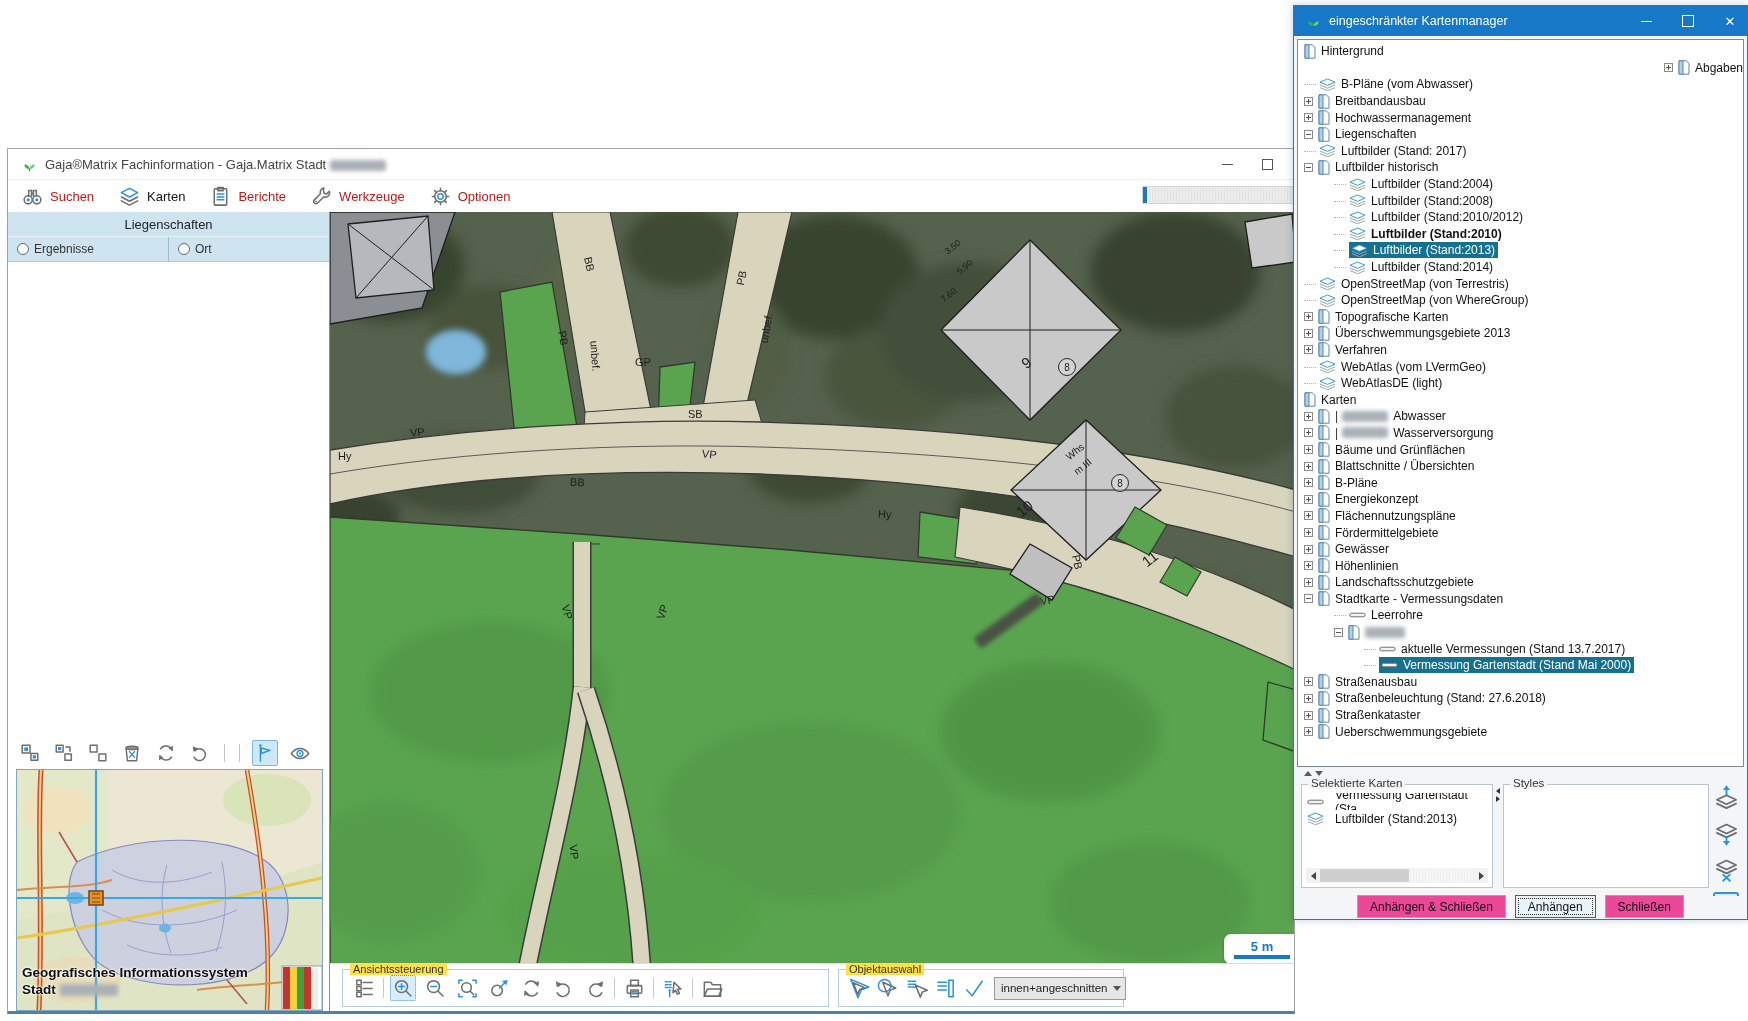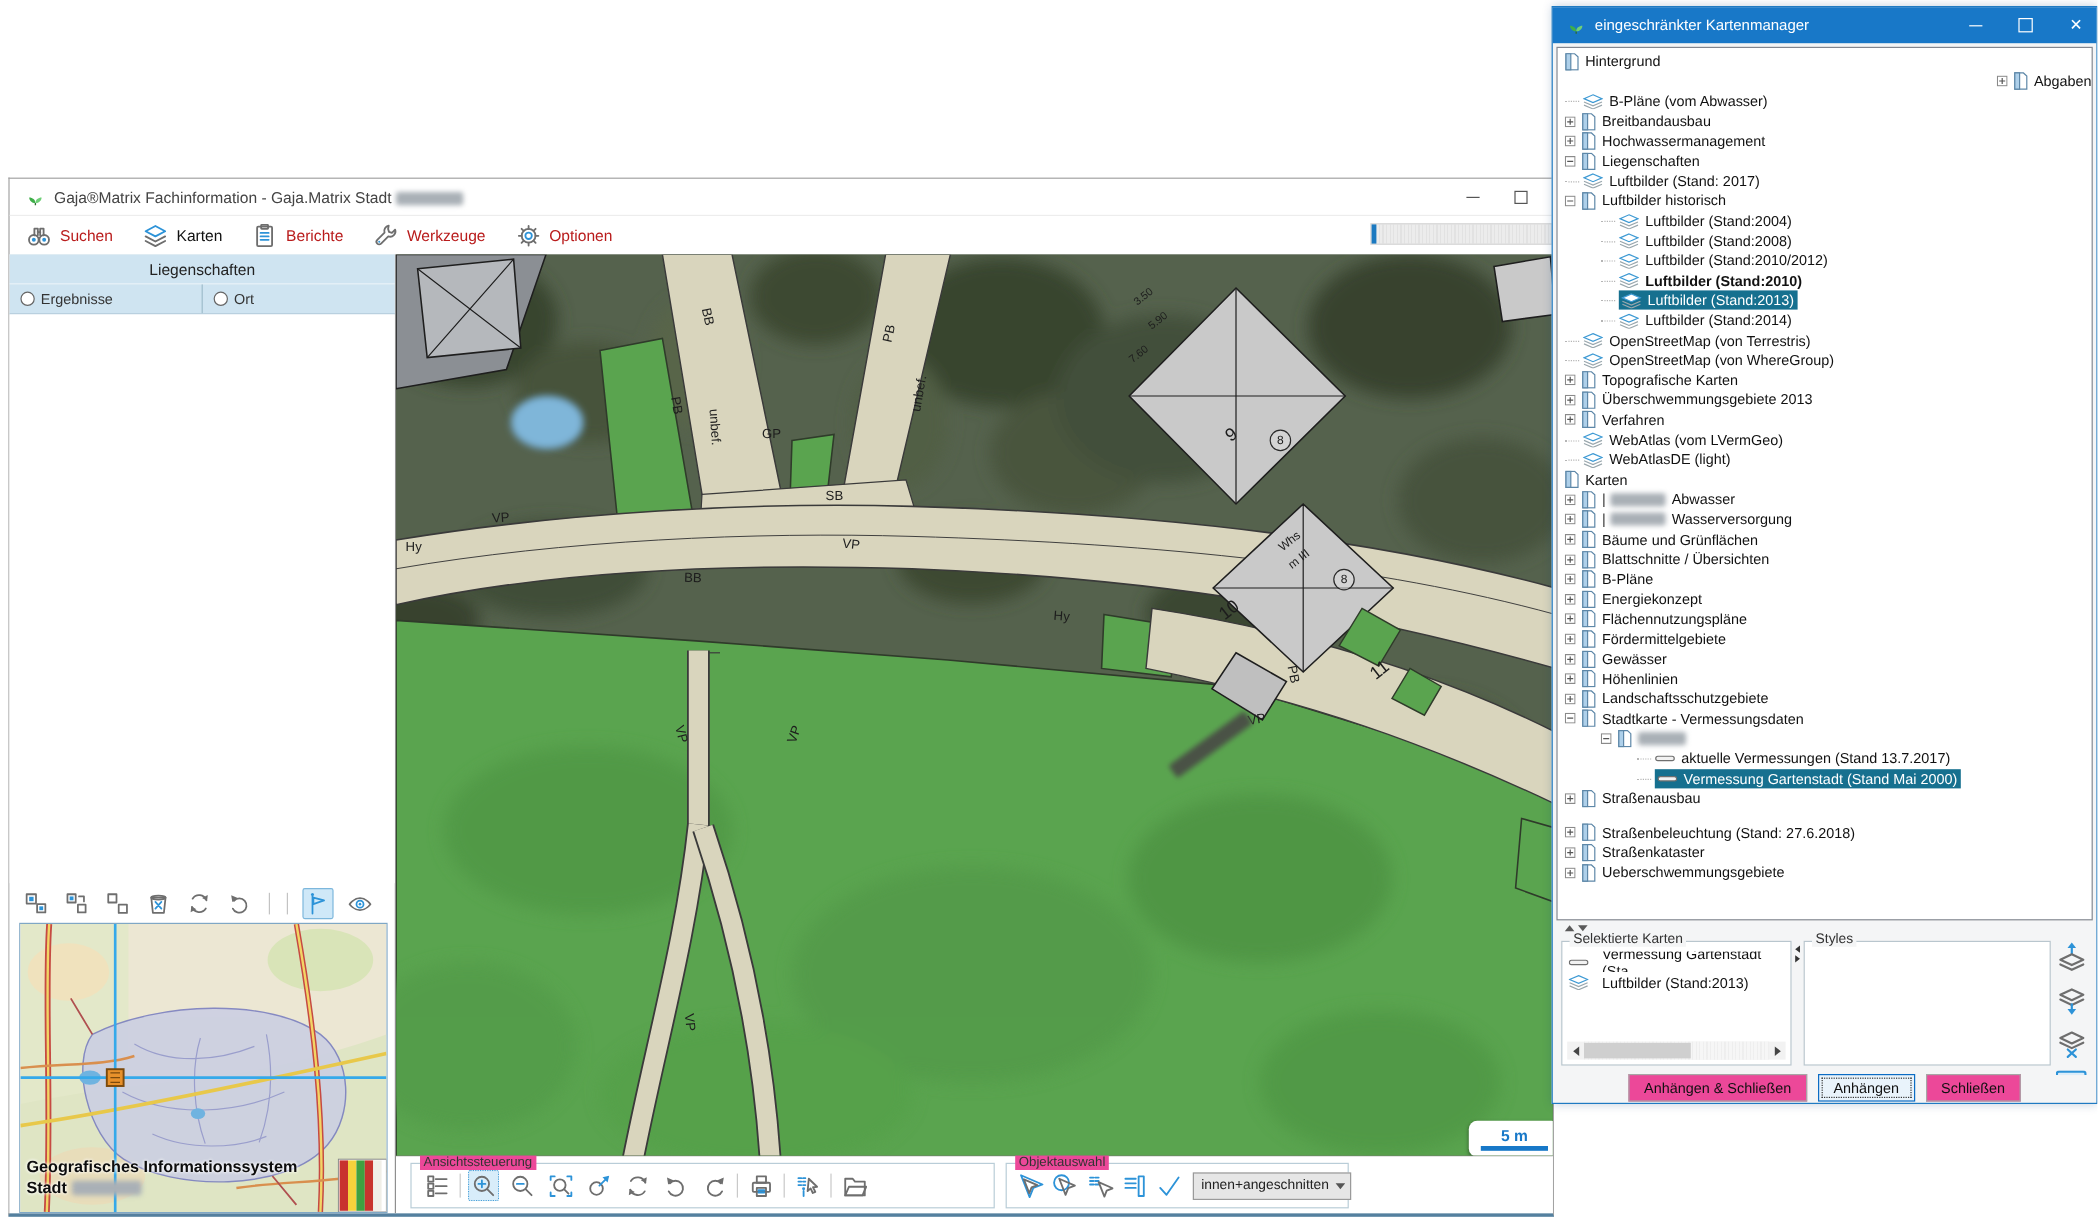--- a/index.html
+++ b/index.html
@@ -58,21 +58,21 @@
   .map-lab{position:absolute;font-size:11px;color:#1d1d1d;white-space:nowrap;transform-origin:center;}
   .map-lab.circ{width:16px;height:16px;border:1px solid #2a2a2a;border-radius:50%;background:rgba(220,220,220,.55);
     display:flex;align-items:center;justify-content:center;font-size:10px;}
   #scalebar{position:absolute;left:894px;top:722px;width:76px;height:30px;background:#fff;border-radius:7px;
     box-shadow:0 1px 3px rgba(0,0,0,.35);display:flex;flex-direction:column;align-items:center;justify-content:center;gap:2px;}
   #scalebar span{color:#1778c8;font-size:13px;font-weight:bold;line-height:13px;}
   #scalebar i{display:block;width:56px;height:4px;background:#1778c8;}
   #map-toolbar{height:47px;border-top:1px solid #dcdcdc;display:flex;gap:9px;padding-left:12px;background:#fff;}
   .grp{position:relative;border:1px solid #b9cdd8;margin:5px 0 4px 0;box-sizing:border-box;
     display:flex;align-items:center;gap:6px;padding:0 8px;}
-  .grp-label{position:absolute;top:-7px;left:7px;background:#ec4899;padding:0 3px;font-size:11px;color:#333;}
+  .grp-label{position:absolute;top:-7px;left:7px;background:#fde047;padding:0 3px;font-size:11px;color:#333;}
   #grp-view{width:487px;} #grp-obj{width:286px;}
   .mt-ic{width:26px;height:26px;}
   .mt-ic.active{background:#d8edfa;border:1px dotted #49a0d8;border-radius:2px;box-sizing:border-box;}
   .mt-sep{width:1px;height:20px;background:#c9c9c9;}
   #obj-dd{margin-left:2px;height:21px;background:#e6e6e6;border:1px solid #9a9a9a;display:flex;align-items:center;
     font-size:11.5px;color:#222;padding:0 4px 0 6px;gap:6px;}
   #obj-dd b{font-weight:normal;}
   .dd-chev{width:0;height:0;border-left:4px solid transparent;border-right:4px solid transparent;border-top:5px solid #555;}
 
   
@@ -987,20 +987,29 @@
           </svg>
           <span class="ticon">
             <svg viewBox="0 0 12 15" width="12" height="15">
               <path d="M1 .8h7.2L11 3.4v10.8H1z" fill="#fff" stroke="#5d87a8"></path>
               <path d="M1 .8h4v13.4H1z" fill="#aed0ea" stroke="#5d87a8"></path>
             </svg>
           </span>
           <span>Stadtkarte - Vermessungsdaten</span>
         </div>
         <div class="trow" style="padding-left: 36px;">
+          <span class="tstub"></span>
+          <span class="ticon">
+            <svg viewBox="0 0 17 8" width="17" height="8">
+              <rect x="0.8" y="2.2" width="15.4" height="3.6" rx="1.8" fill="#f2f2f2" stroke="#6f6f6f"></rect>
+            </svg>
+          </span>
+          <span>Leerrohre</span>
+        </div>
+        <div class="trow" style="padding-left: 36px;">
           <svg class="texp" viewBox="0 0 9 9" width="9" height="9">
             <rect x="0.5" y="0.5" width="8" height="8" fill="#fff" stroke="#8a8a8a"></rect>
             <path d="M2 4.5h5" stroke="#555" stroke-width="1"></path>
           </svg>
           <span class="ticon">
             <svg viewBox="0 0 12 15" width="12" height="15">
               <path d="M1 .8h7.2L11 3.4v10.8H1z" fill="#fff" stroke="#5d87a8"></path>
               <path d="M1 .8h4v13.4H1z" fill="#aed0ea" stroke="#5d87a8"></path>
             </svg>
           </span>
@@ -1032,21 +1041,21 @@
             <path d="M2 4.5h5M4.5 2v5" stroke="#555" stroke-width="1"></path>
           </svg>
           <span class="ticon">
             <svg viewBox="0 0 12 15" width="12" height="15">
               <path d="M1 .8h7.2L11 3.4v10.8H1z" fill="#fff" stroke="#5d87a8"></path>
               <path d="M1 .8h4v13.4H1z" fill="#aed0ea" stroke="#5d87a8"></path>
             </svg>
           </span>
           <span>Straßenausbau</span>
         </div>
-        <div class="trow" style="padding-left: 6px; margin-top: 12px;">
+        <div class="trow" style="padding-left: 6px;">
           <svg class="texp" viewBox="0 0 9 9" width="9" height="9">
             <rect x="0.5" y="0.5" width="8" height="8" fill="#fff" stroke="#8a8a8a"></rect>
             <path d="M2 4.5h5M4.5 2v5" stroke="#555" stroke-width="1"></path>
           </svg>
           <span class="ticon">
             <svg viewBox="0 0 12 15" width="12" height="15">
               <path d="M1 .8h7.2L11 3.4v10.8H1z" fill="#fff" stroke="#5d87a8"></path>
               <path d="M1 .8h4v13.4H1z" fill="#aed0ea" stroke="#5d87a8"></path>
             </svg>
           </span>

